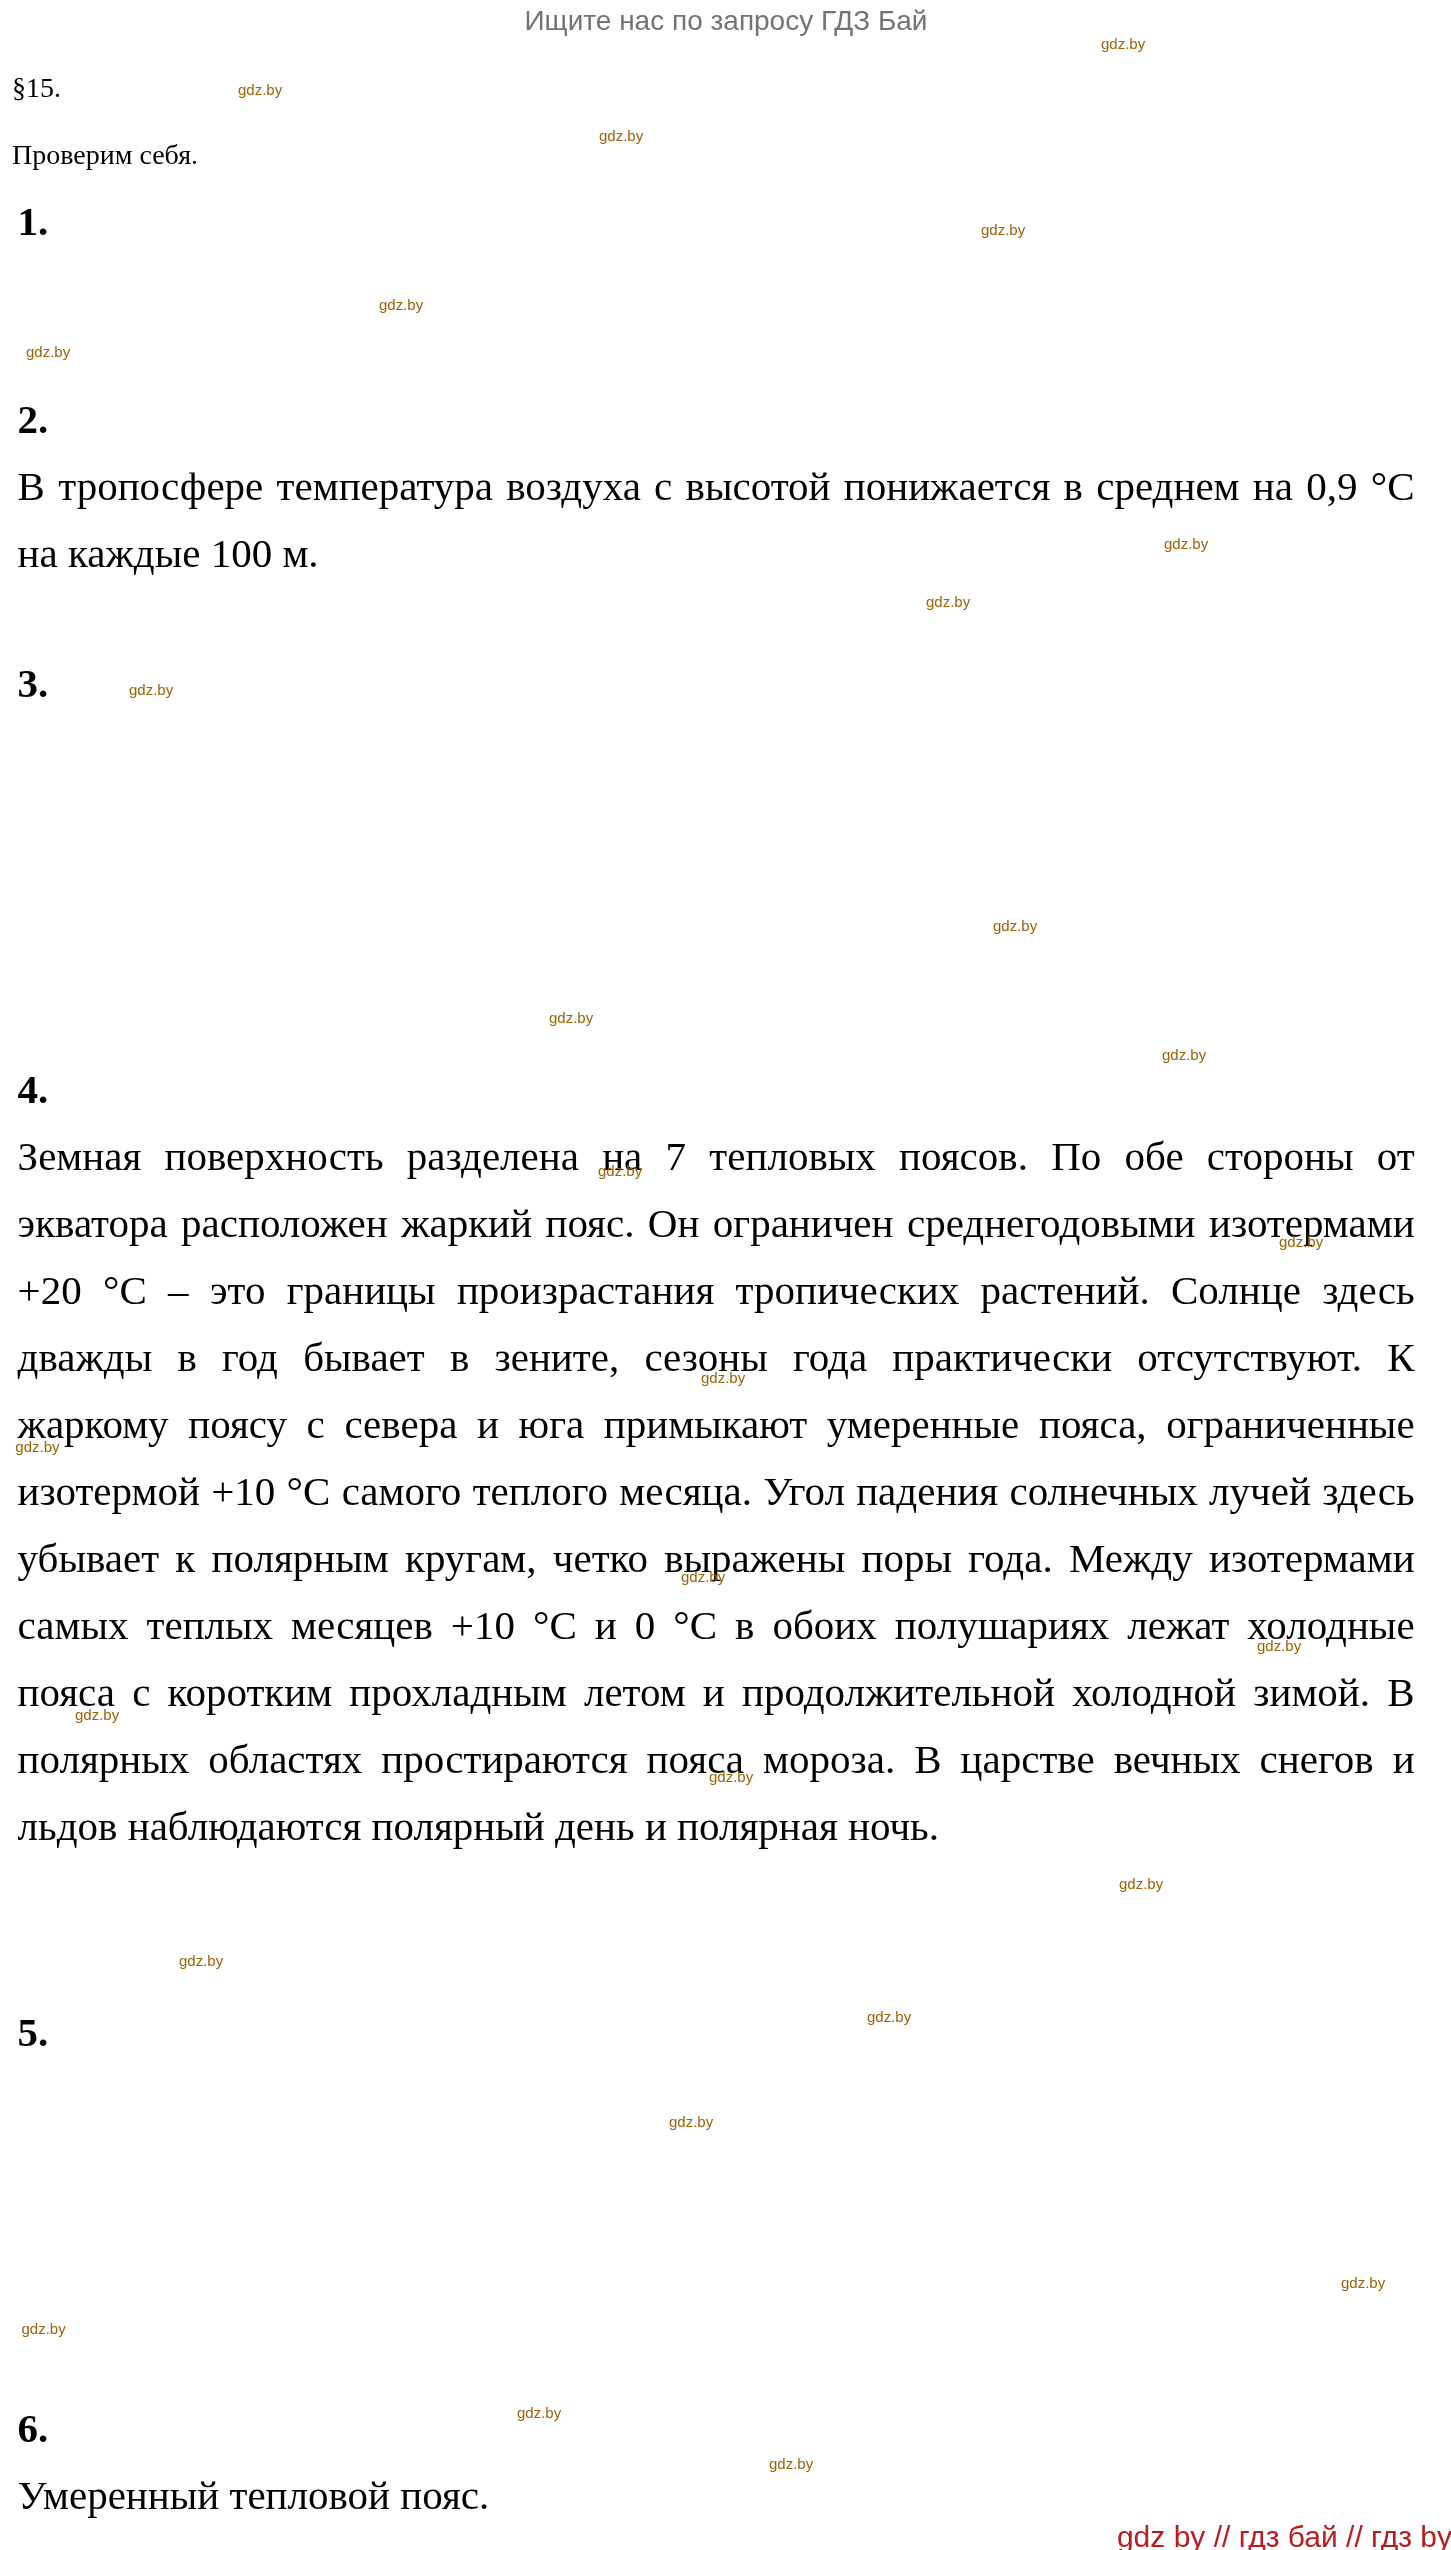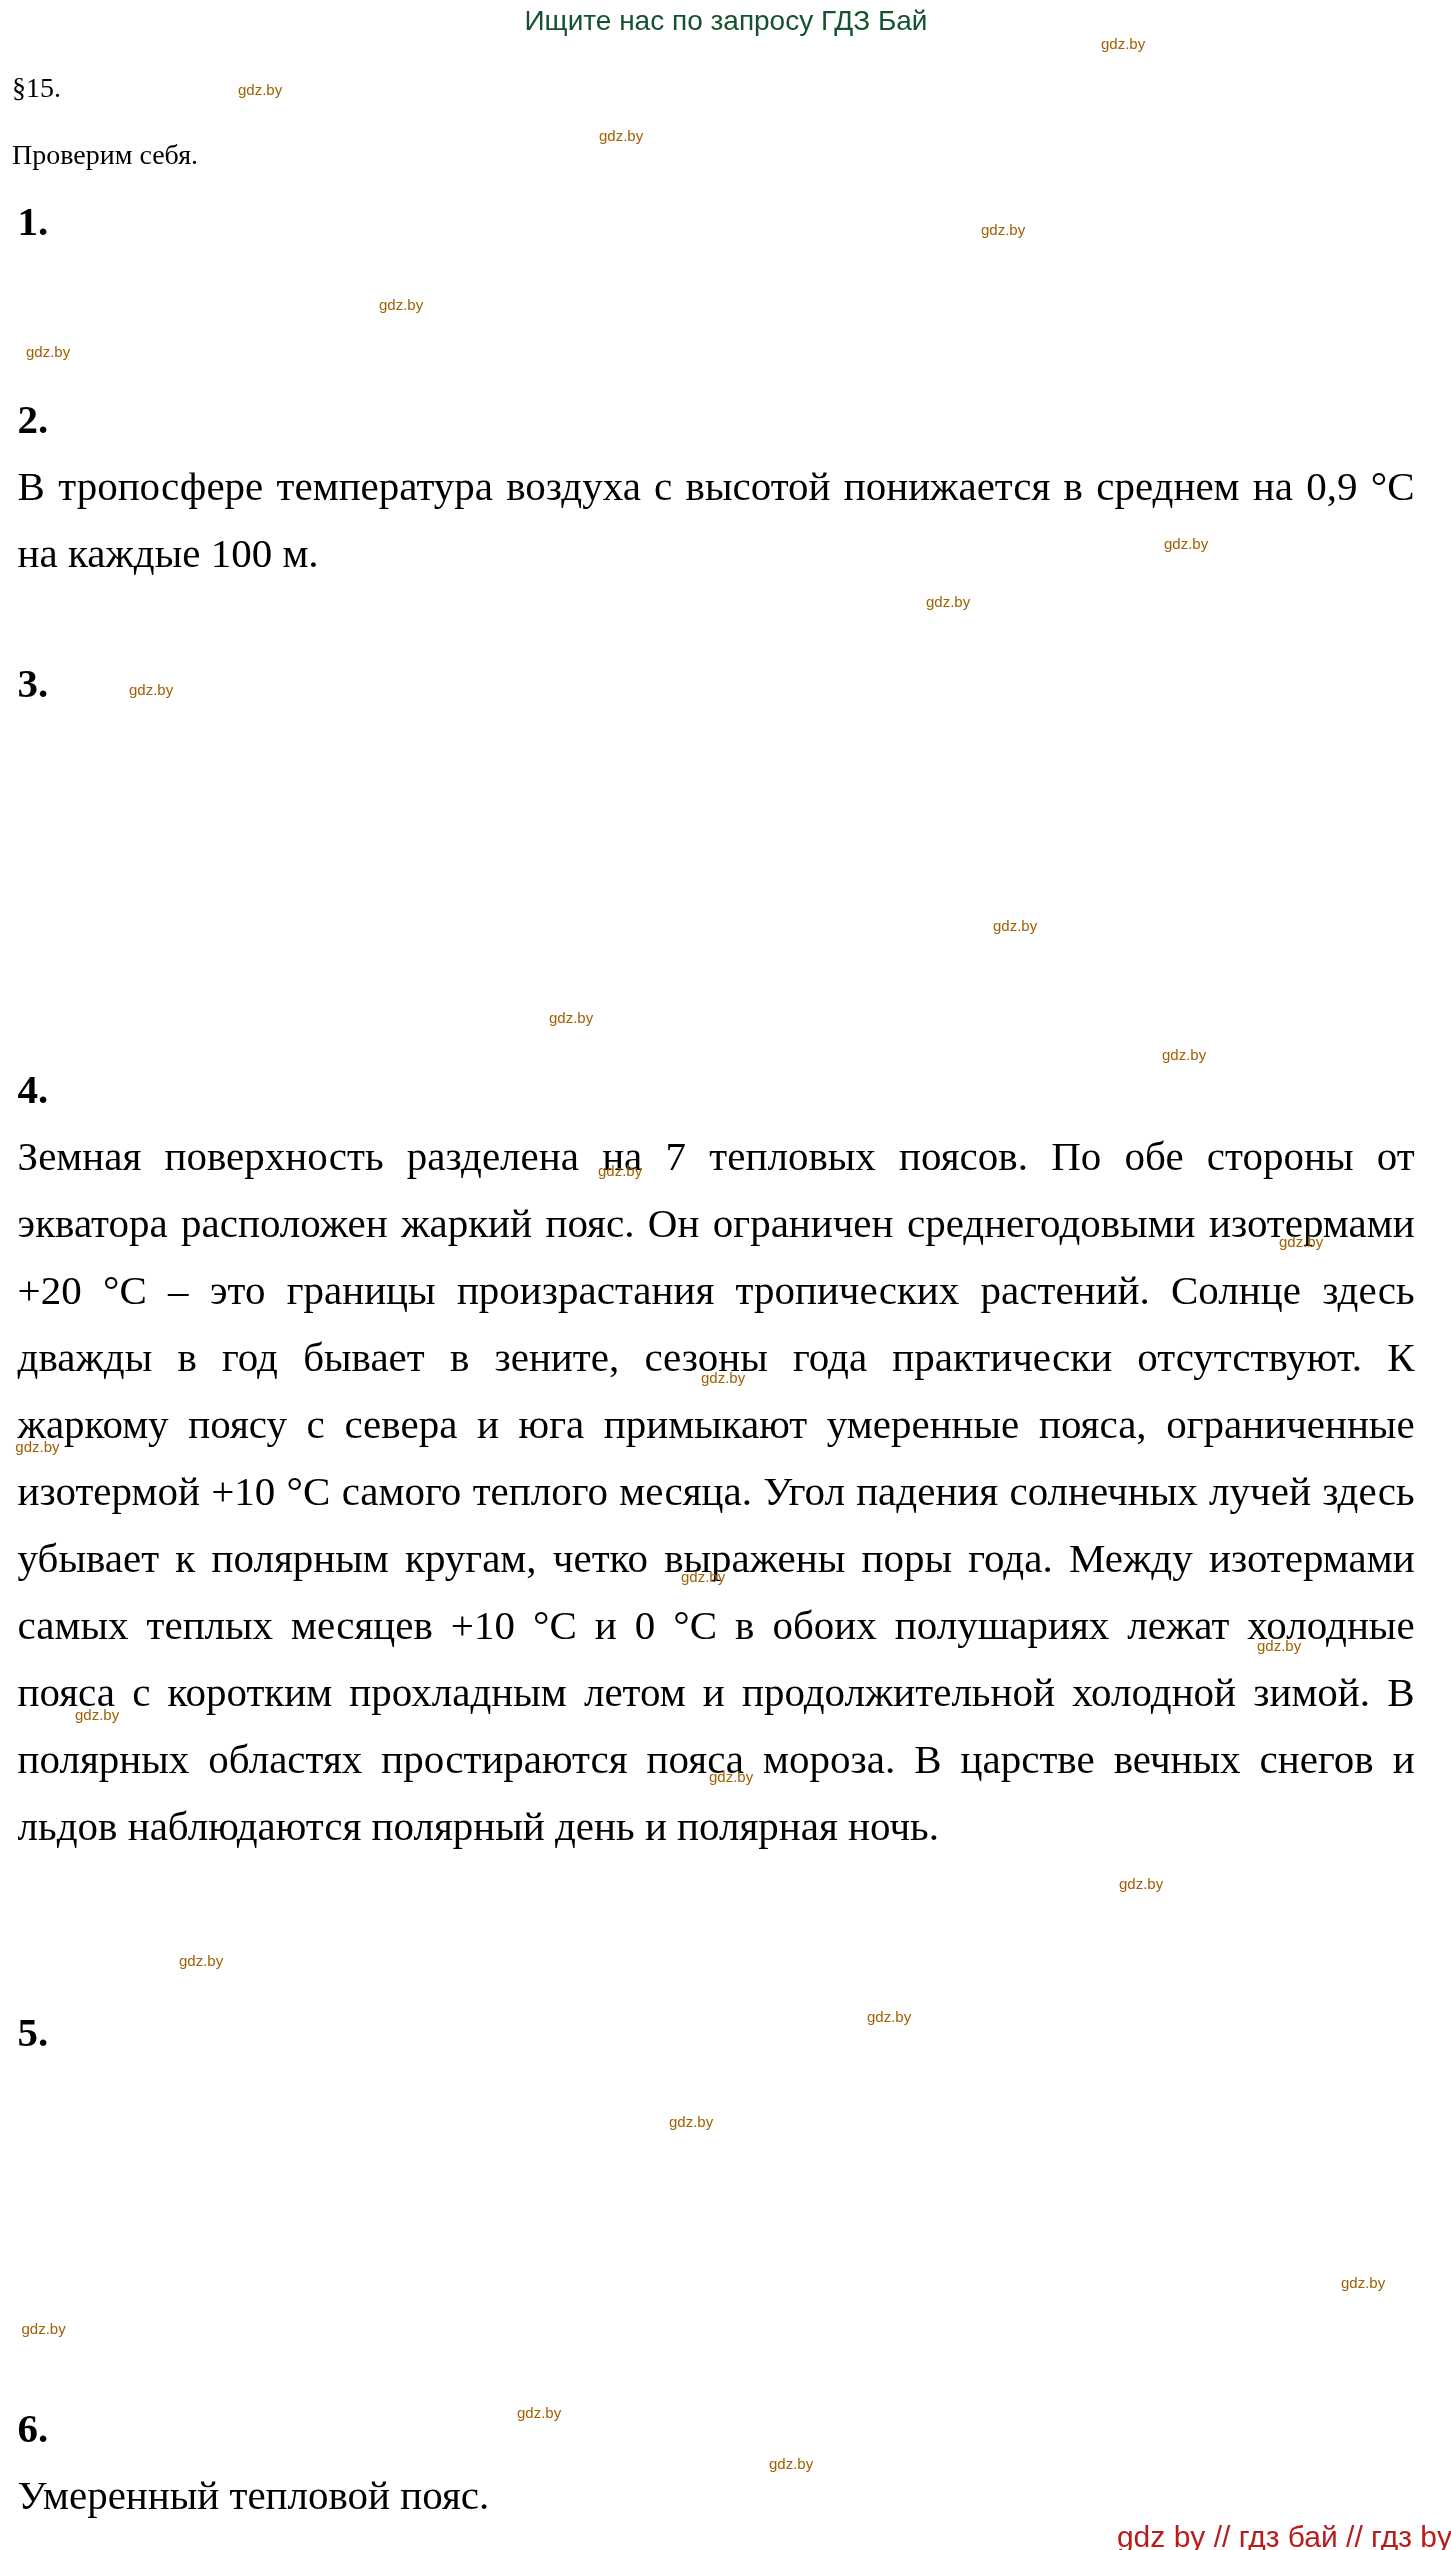--- a/index.html
+++ b/index.html
@@ -6,21 +6,21 @@
   html { background:#ffffff; }
   body {
     width:1452px; height:2550px; position:relative; overflow:hidden;
     background:#ffffff; color:#000000;
     font-family:"Liberation Serif", serif;
   }
   .top-banner {
     position:absolute; top:4.6px; left:0; width:100%;
     text-align:center;
     font-family:"Liberation Sans", sans-serif;
-    font-size:28px; color:#14532d;
+    font-size:28px; color:#737373;
   }
   .doc-title, .doc-subtitle {
     position:absolute; left:12px;
     font-weight:400; font-size:28px; line-height:67px;
   }
   .doc-title { top:54px; }
   .doc-subtitle { top:121px; }
   .section { position:absolute; left:17.6px; width:1397px; }
   #s1 { top:188px; }
   #s2 { top:386px; }

